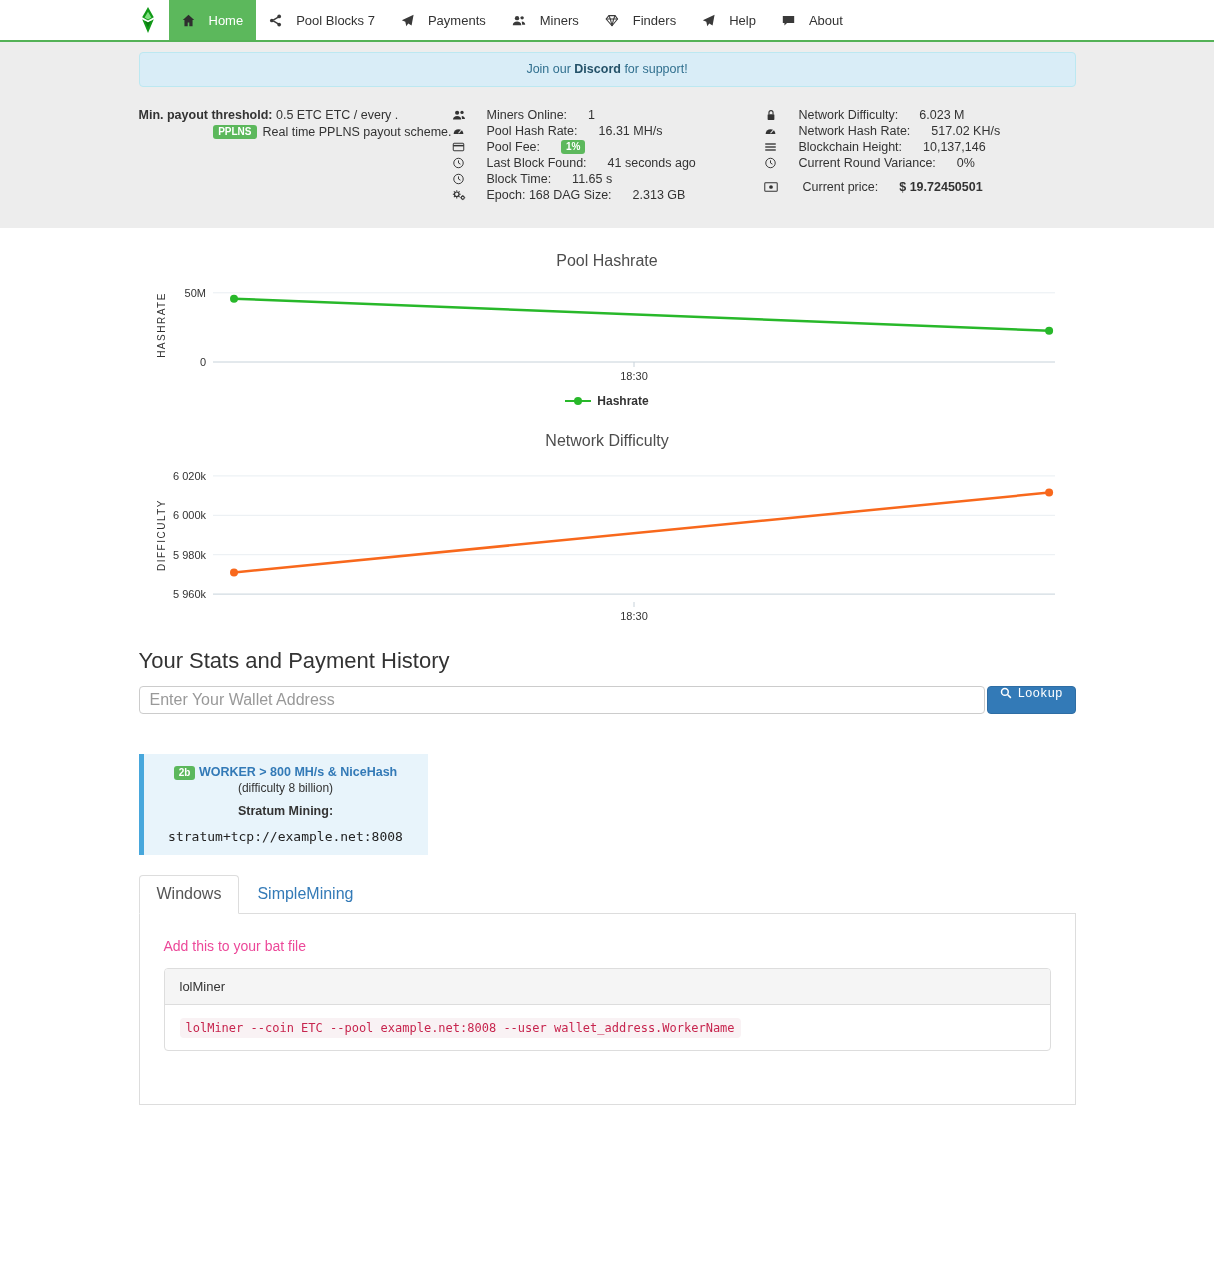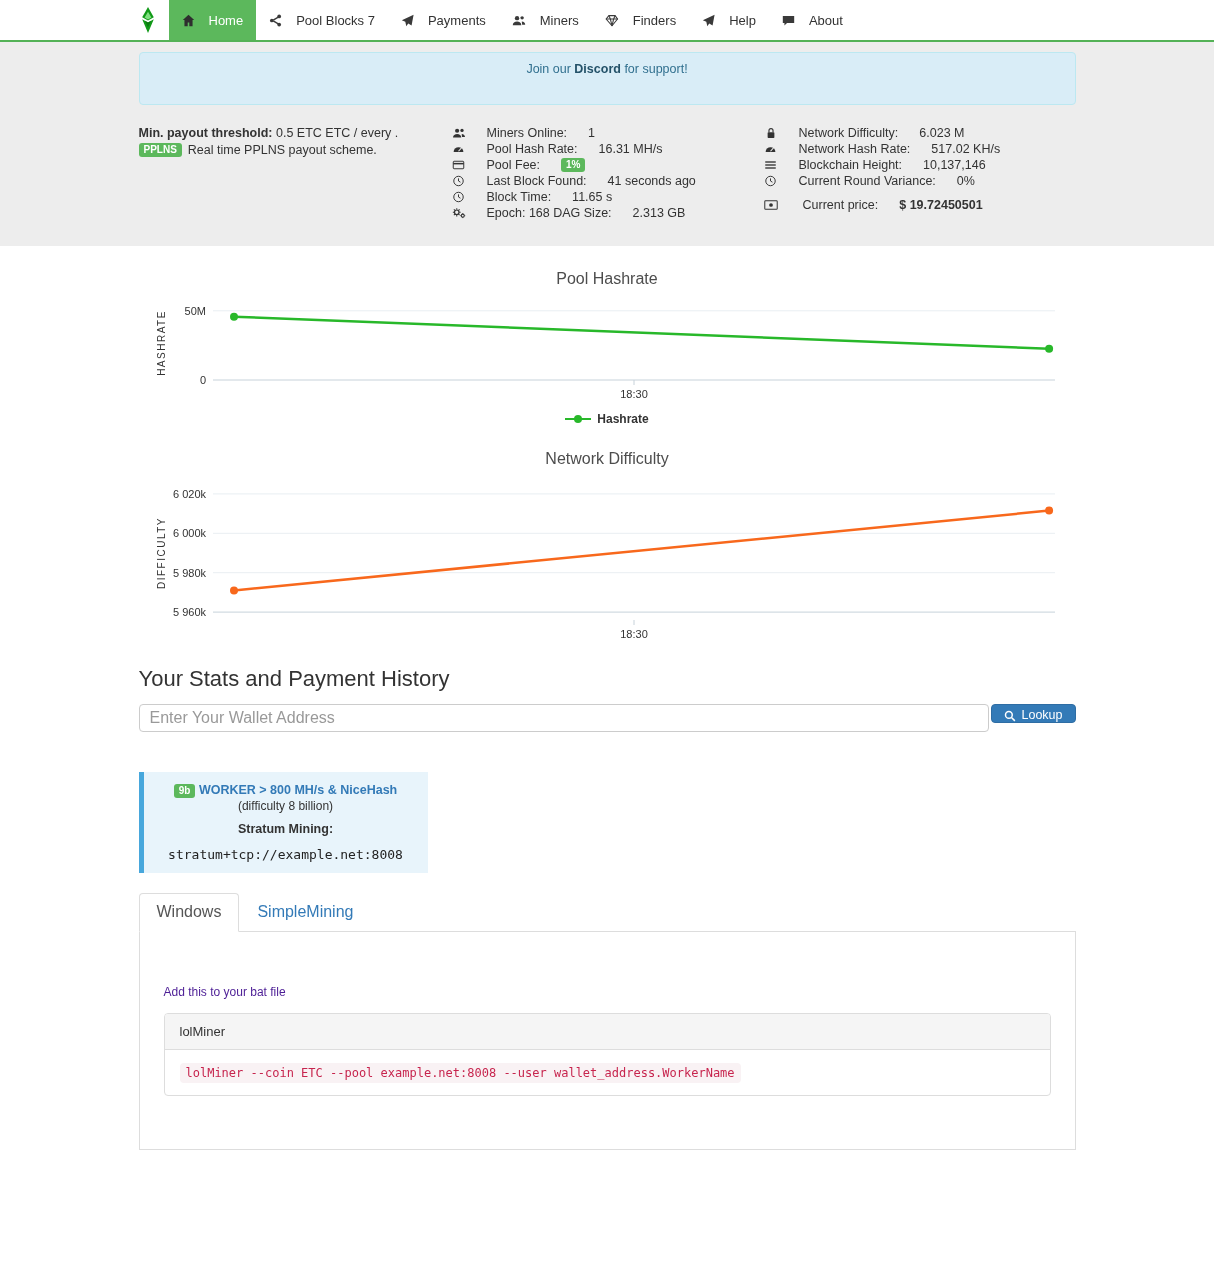--- a/index.html
+++ b/index.html
@@ -13,74 +13,74 @@
   .brand { display:flex; align-items:center; padding-right:12px; cursor:pointer; }
   .nav-item { display:flex; align-items:center; gap:14px; padding:0 13px;
     font-size:13px; color:#333; cursor:pointer; white-space:nowrap; }
   .nav-item .ico { color:#3a3a3a; display:flex; }
   .nav-item.active { background:#5cb85c; color:#fff; }
   .nav-item.active .ico { color:#2e2e2e; }
 
   
   .band { background:#ededed; padding:10px 0 25px; }
   .alert-info { background:#d9edf7; border:1px solid #bce8f1; border-radius:4px;
-    height:53px; line-height:33px; text-align:center; color:#31708f;
+    height:35px; line-height:33px; text-align:center; color:#31708f;
     font-size:12.5px; margin-bottom:20px; }
   .alert-info a { color:#245269; font-weight:bold; text-decoration:none; cursor:pointer; }
   .stats-row { display:flex; font-size:12.5px; }
   .stats-col1 { width:313px; }
   .stats-col2 { width:312px; }
   .stats-col3 { flex:1; }
   .stat-line { display:flex; align-items:center; gap:21px; height:16px; margin-bottom:0; }
   .stat-line .ico { color:#333; display:flex; width:14px; justify-content:center; }
   .badge-green { background:#5cb85c; color:#fff; font-size:10px; font-weight:bold;
     padding:2px 5px; border-radius:3px; line-height:1; display:inline-block; }
   .price-line { margin-top:8px; }
   .col1-line1 { height:16px; line-height:16px; }
-  .col1-line2 { margin-top:2px; display:flex; align-items:center; gap:6px; }
+  .col1-line2 { margin-top:2px; display:flex; align-items:center; gap:6px;justify-content:flex-end; }
 
   
   .chart-block { margin-top:24px; }
   .chart-title { text-align:center; font-size:16px; font-weight:normal;
     color:#4d4d4d; margin:0 0 12px; }
   .chart-wrap { width:912px; margin:0 auto; }
   .chart-wrap svg { display:block; }
   .legend { display:flex; justify-content:center; align-items:center; gap:6px;
     margin-top:12px; font-size:12px; font-weight:bold; color:#333; cursor:pointer; }
 
   
   .lookup-head { font-size:22px; font-weight:normal; color:#333; margin:26px 0 12px; }
   .input-group { display:flex; }
   .wallet-input { flex:1; height:28px; border:1px solid #ccc; border-radius:4px;
     padding:0 10px; font-size:16px; color:#555; outline:none;
     font-family:"Liberation Sans", sans-serif; }
   .wallet-input::placeholder { color:#999; }
   .btn-lookup { margin-left:2px; background:#337ab7; border:1px solid #2e6da4;
-    color:#fff; font-size:12.5px; padding:0 12px; border-radius:4px; height:19px;
-    display:flex; align-items:flex-end; gap:5px; cursor:pointer;
-    font-family:Liberation Sans, sans-serif; }
+    color:#fff; font-size:12.5px; padding:0 12px; border-radius:4px; height:28px;
+    display:flex; align-items:flex-start; gap:5px; cursor:pointer;
+    font-family:Liberation Mono, monospace; }
 
   
   .worker-box { margin-top:40px; width:289px; background:#e8f4fb;
     border-left:5px solid #47a7dc; padding:11px 8px; text-align:center;
     font-size:12.5px; }
   .worker-title { color:#337ab7; font-weight:bold; }
   .worker-sub { color:#333; font-size:12px; margin-top:1px; }
   .worker-stratum-label { font-weight:bold; margin-top:9px; }
   .worker-url { font-family:"DejaVu Sans Mono", monospace; font-size:13px;
     color:#222; margin-top:11px; }
 
   
   .tabs { margin-top:20px; display:flex; position:relative; z-index:2; }
   .tab { padding:9px 17px; font-size:16px; cursor:pointer; }
   .tab.active { background:#fff; border:1px solid #ddd; border-bottom:1px solid #fff;
     border-radius:4px 4px 0 0; color:#555; margin-bottom:-1px; }
   .tab.inactive { color:#337ab7; border:1px solid transparent; }
   .tab-panel { border:1px solid #ddd; padding:24px 24px 44px; background:#fff; }
-  .panel-intro { font-size:12px; color:#4c1d95; margin-bottom:14px;margin-top:29px; }
+  .panel-intro { font-size:14px; color:#ec4899; margin-bottom:14px; }
   .acc-panel { border:1px solid #ddd; border-radius:4px; margin-bottom:9px; }
   .acc-header { background:#f5f5f5; padding:10px 15px; font-size:13px; color:#333;
     cursor:pointer; border-radius:3px 3px 0 0; }
   .acc-body { border-top:1px solid #ddd; padding:15px; }
   .acc-body code { font-family:"DejaVu Sans Mono", monospace; font-size:12px;
     color:#c7254e; background:#f9f2f4; padding:3px 6px; border-radius:4px; }
 
   .ico svg { display:block; }
 </style>
 </head>
@@ -381,21 +381,21 @@
             <circle cx="6.5" cy="6.5" r="4.5"></circle>
             <line x1="10" y1="10" x2="14.5" y2="14.5"></line>
           </svg>
       </span>
       <span>Lookup</span>
     </button>
   </div>
 
   <div class="worker-box">
     <div>
-      <span class="badge-green">9b</span>
+      <span class="badge-green">2b</span>
       <span class="worker-title">WORKER &gt; 800 MH/s &amp; NiceHash</span>
     </div>
     <div class="worker-sub">(difficulty 8 billion)</div>
     <div class="worker-stratum-label">Stratum Mining:</div>
     <div class="worker-url">stratum+tcp://example.net:8008</div>
   </div>
 
   <div class="tabs">
     <div class="tab active">Windows</div>
     <div class="tab inactive">SimpleMining</div>

